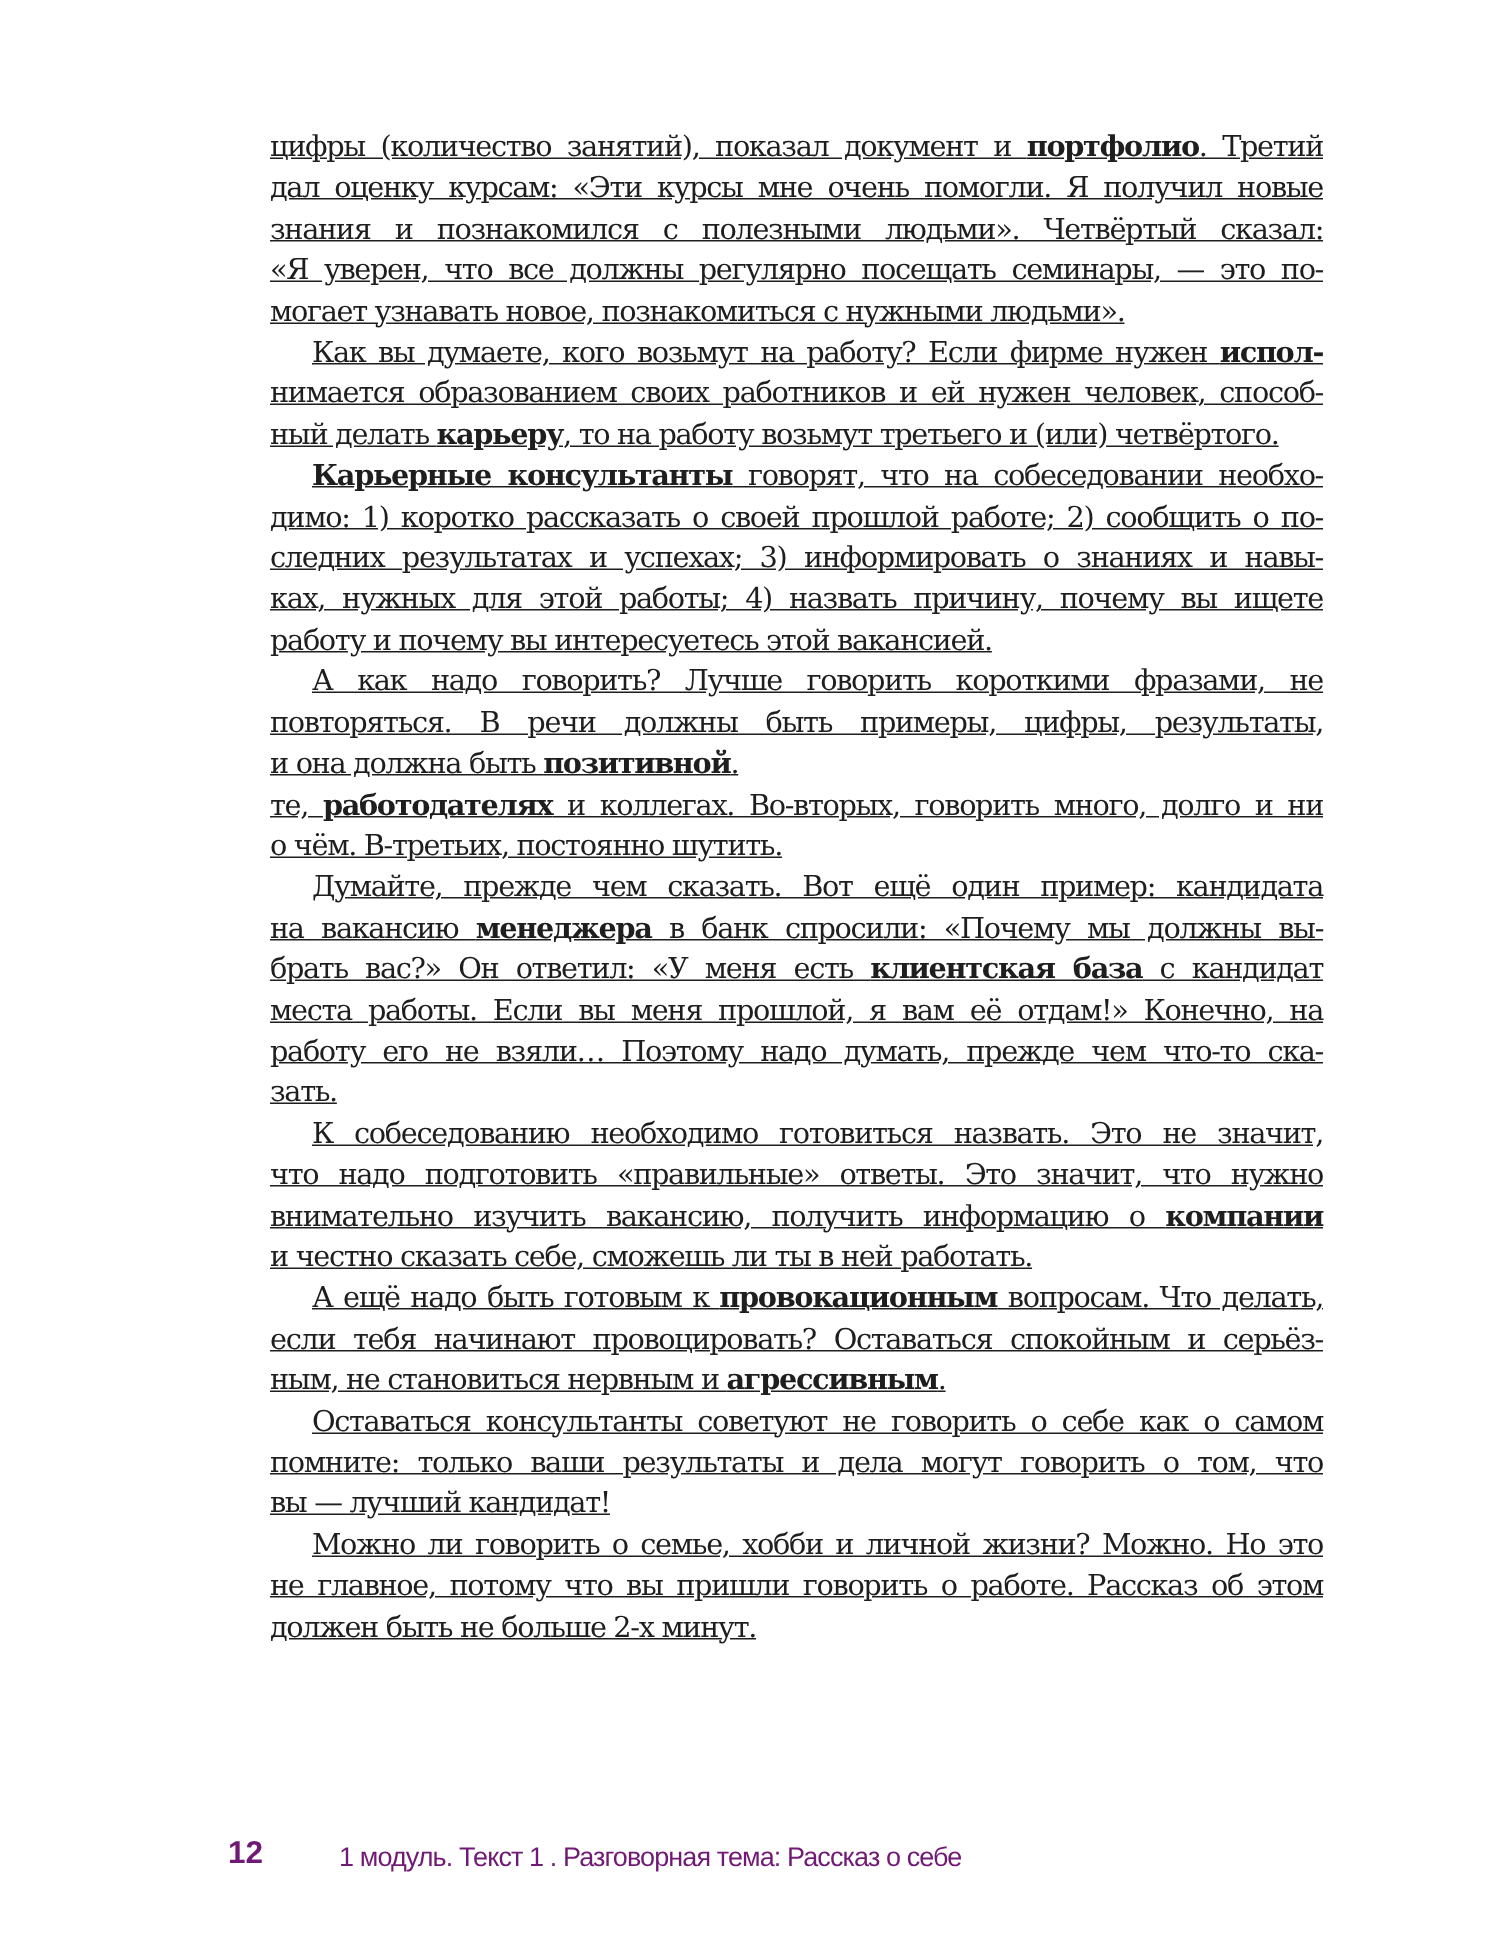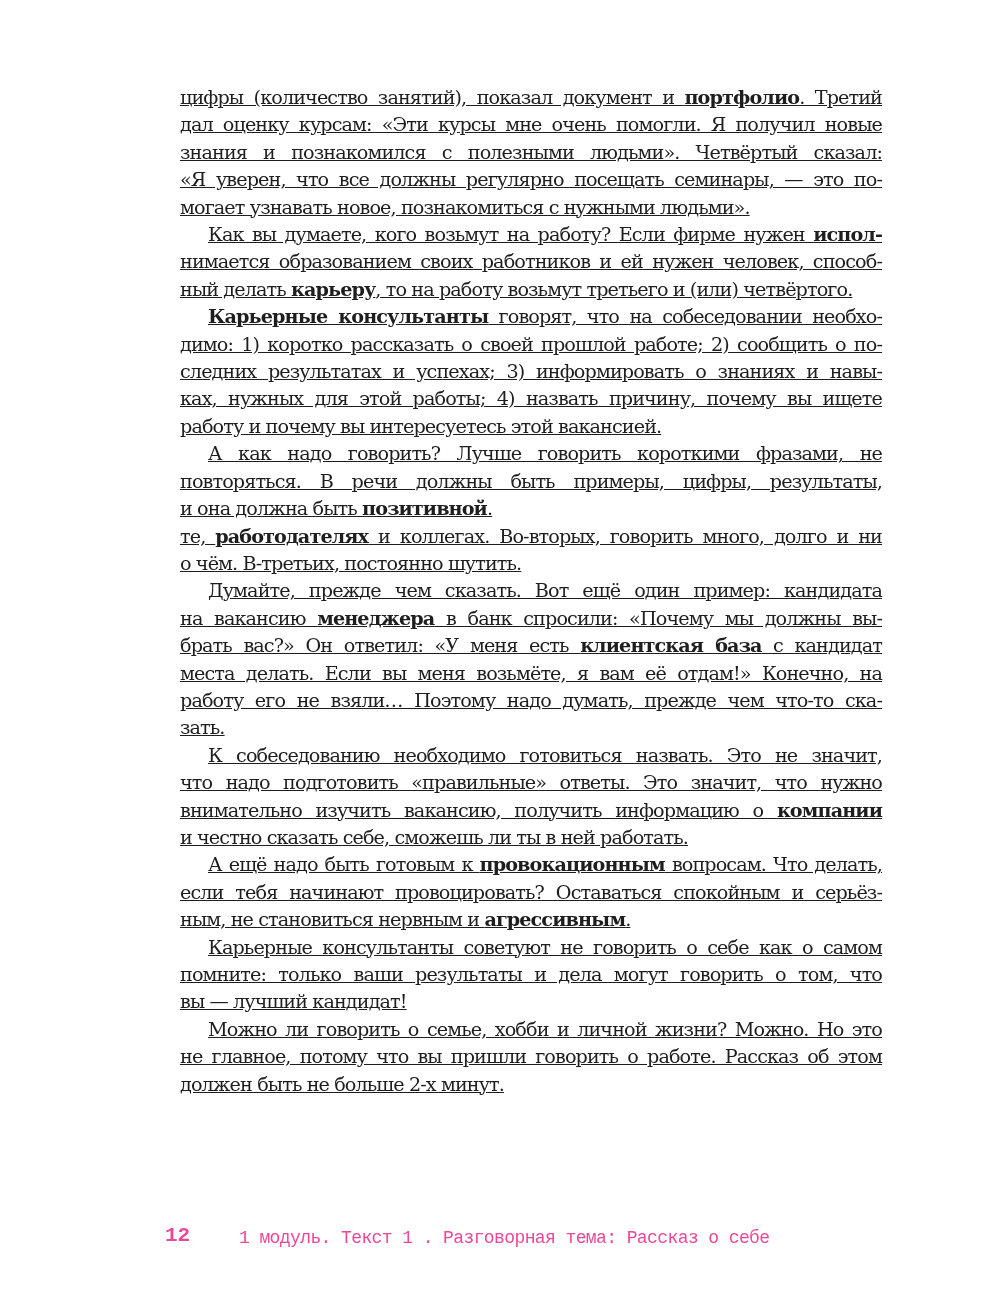--- a/index.html
+++ b/index.html
@@ -10,21 +10,21 @@
       font-size: 19.2px; line-height: 27.4px; color: #1e1e1e;
       letter-spacing: -0.9px;
     }
     .para { margin: 0; text-indent: 28px; text-align: justify; text-decoration: underline; }
     .para b { font-weight: bold; }
     .line { display: block; text-align: justify; text-align-last: justify; white-space: nowrap; }
     .line.last { text-align-last: left; }
     .line.indent { padding-left: 28px; }
     .footer {
       position: absolute; left: 152px; top: 1224px; width: 730px; height: 30px;
-      font-family: Liberation Mono, monospace; color: #ec4899; margin-left: 13px;
+      font-family: Liberation Sans, sans-serif; color: #701a75;
     }
     .page-number { position: absolute; left: 0; top: 0; font-size: 21px; font-weight: bold; }
     .running-title { position: absolute; left: 74px; top: 4px; font-size: 18px; letter-spacing: -0.6px; }
   </style>
 </head>
 <body>
 
 <div class="page" id="page-body">
     <div class="para">
       <span class="line"><span>цифры (количество занятий), показал документ и </span><b>портфолио</b><span>. Третий</span></span>
@@ -51,37 +51,37 @@
       <span class="line last"><span>и она должна быть </span><b>позитивной</b><span>.</span></span>
     </div>
     <div class="para">
       <span class="line"><span>те, </span><b>работодателях</b><span> и коллегах. Во-вторых, говорить много, долго и ни</span></span>
       <span class="line last"><span>о чём. В-третьих, постоянно шутить.</span></span>
     </div>
     <div class="para">
       <span class="line indent"><span>Думайте, прежде чем сказать. Вот ещё один пример: кандидата</span></span>
       <span class="line"><span>на вакансию </span><b>менеджера</b><span> в банк спросили: «Почему мы должны вы-</span></span>
       <span class="line"><span>брать вас?» Он ответил: «У меня есть </span><b>клиентская база</b><span> с кандидат</span></span>
-      <span class="line"><span>места делать. Если вы меня возьмёте, я вам её отдам!» Конечно, на</span></span>
+      <span class="line"><span>места работы. Если вы меня прошлой, я вам её отдам!» Конечно, на</span></span>
       <span class="line"><span>работу его не взяли… Поэтому надо думать, прежде чем что-то ска-</span></span>
       <span class="line last"><span>зать.</span></span>
     </div>
     <div class="para">
       <span class="line indent"><span>К собеседованию необходимо готовиться назвать. Это не значит,</span></span>
       <span class="line"><span>что надо подготовить «правильные» ответы. Это значит, что нужно</span></span>
       <span class="line"><span>внимательно изучить вакансию, получить информацию о </span><b>компании</b></span>
       <span class="line last"><span>и честно сказать себе, сможешь ли ты в ней работать.</span></span>
     </div>
     <div class="para">
       <span class="line indent"><span>А ещё надо быть готовым к </span><b>провокационным</b><span> вопросам. Что делать,</span></span>
       <span class="line"><span>если тебя начинают провоцировать? Оставаться спокойным и серьёз-</span></span>
       <span class="line last"><span>ным, не становиться нервным и </span><b>агрессивным</b><span>.</span></span>
     </div>
     <div class="para">
-      <span class="line indent"><span>Карьерные консультанты советуют не говорить о себе как о самом</span></span>
+      <span class="line indent"><span>Оставаться консультанты советуют не говорить о себе как о самом</span></span>
       <span class="line"><span>помните: только ваши результаты и дела могут говорить о том, что</span></span>
       <span class="line last"><span>вы — лучший кандидат!</span></span>
     </div>
     <div class="para">
       <span class="line indent"><span>Можно ли говорить о семье, хобби и личной жизни? Можно. Но это</span></span>
       <span class="line"><span>не главное, потому что вы пришли говорить о работе. Рассказ об этом</span></span>
       <span class="line last"><span>должен быть не больше 2-х минут.</span></span>
     </div>
   </div>
 

